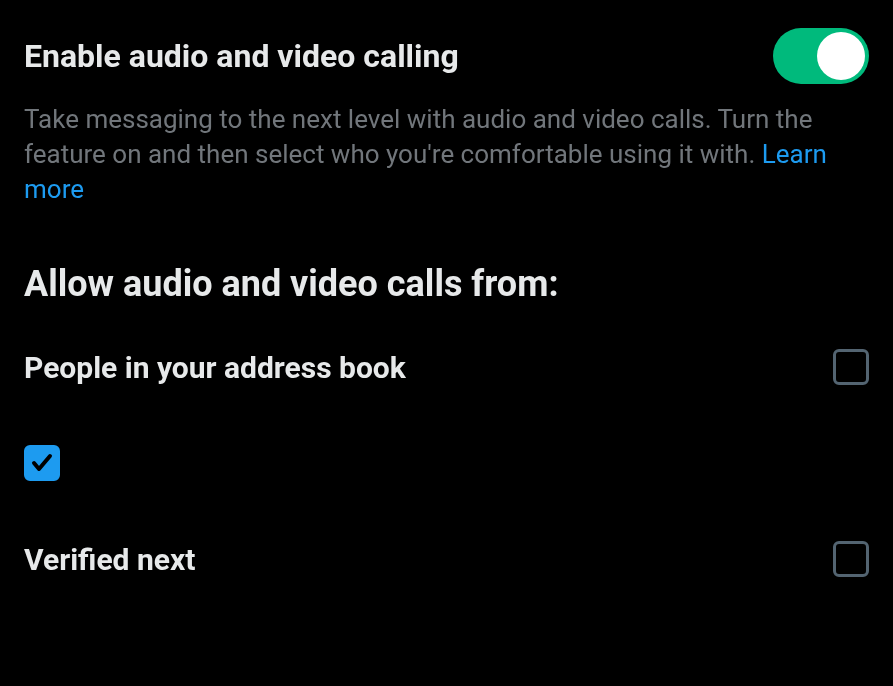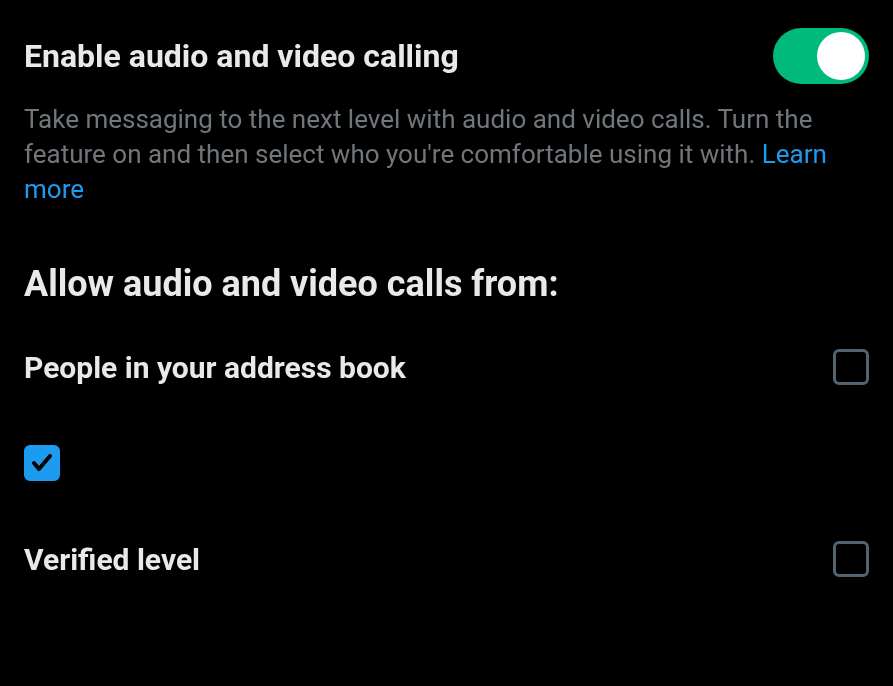--- a/index.html
+++ b/index.html
@@ -119,17 +119,17 @@
 
 <div class="option-row">
   <div class="checkbox checked">
     <svg class="checkmark" width="24" height="24" viewBox="0 0 24 24" fill="none">
       <path d="M4 12 L9 18 L20 5" stroke="#000" stroke-width="4" stroke-linecap="round" stroke-linejoin="round"></path>
     </svg>
   </div>
 </div>
 
 <div class="option-row">
-  <div class="option-label">Verified level</div>
+  <div class="option-label">Verified next</div>
   <div class="checkbox">
     
   </div>
 </div>
 
 </body></html>

